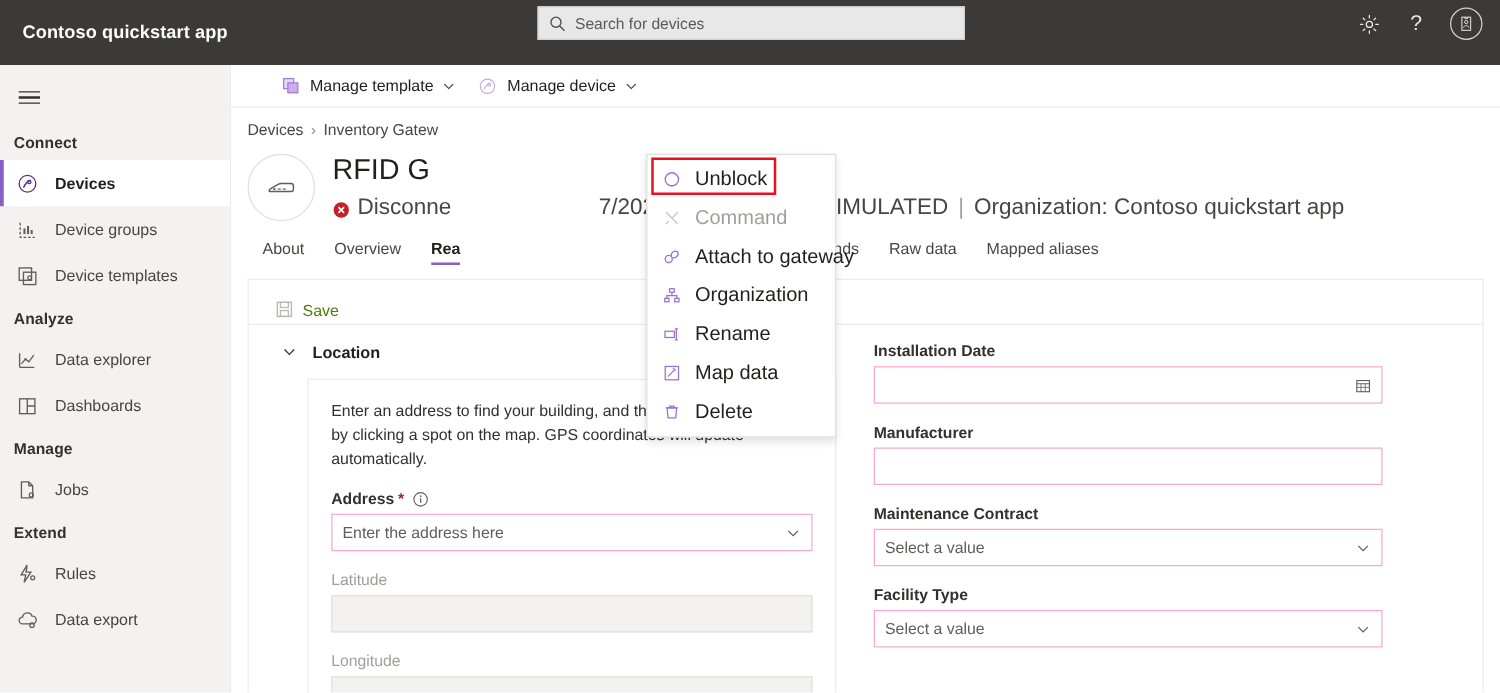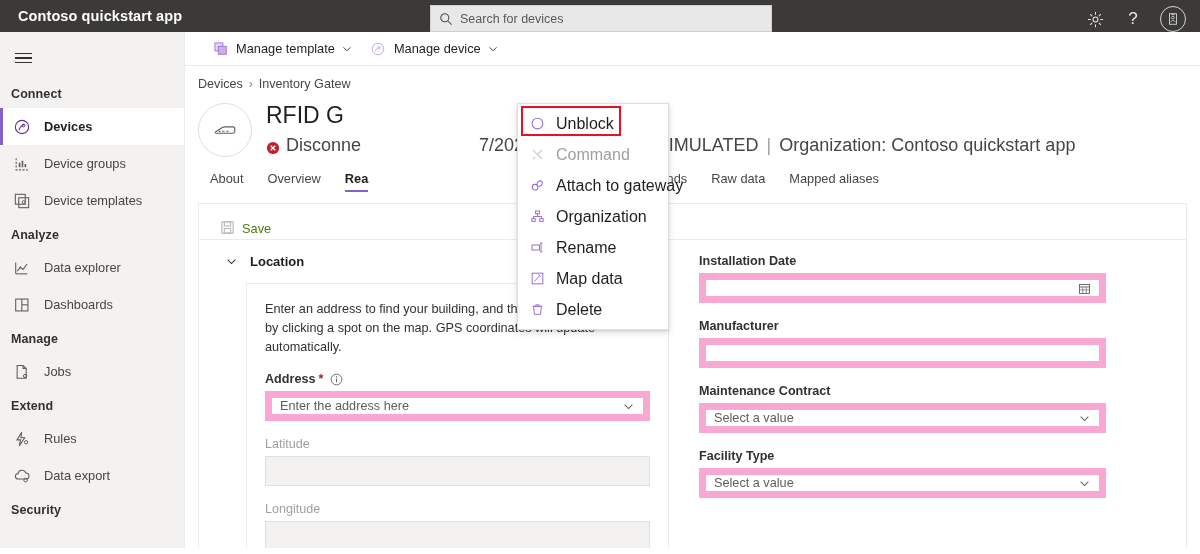--- a/index.html
+++ b/index.html
@@ -9,21 +9,21 @@
     font-family:"Liberation Sans", sans-serif;
     font-size:13px;
     color:#323130;
     background:#ffffff;
     overflow:hidden;
     position:relative;
   }
 
   
   .topbar {
-    height:32px; background:#3b3a39; color:#ffffff;
+    height:52px; background:#3b3a39; color:#ffffff;
     display:flex; align-items:center; position:relative;
   }
   .brand {
     font-size:14.5px; font-weight:600; color:#ffffff;
     padding-left:18px; letter-spacing:.1px; white-space:nowrap;
   }
   .search-wrap {
     position:absolute; left:430px; top:5px; width:342px; height:27px;
     background:#e8e8e8; border:1px solid #d0d0d0;
     display:flex; align-items:center; padding:0 8px;
@@ -74,21 +74,21 @@
   .nav-ico {
     width:22px; height:22px; flex:0 0 22px; margin-right:11px;
     display:flex; align-items:center; justify-content:center;
   }
 
   
   .content { flex:1; background:#ffffff; position:relative; overflow:hidden; }
 
   .cmdbar {
     height:34px; border-bottom:1px solid #edebe9;
-    display:flex; align-items:center; padding-left:18px; gap:0;
+    display:flex; align-items:center; padding-left:30px; gap:0;
     background:#ffffff;
   }
   .cmd {
     display:flex; align-items:center; height:34px; padding:0 9px;
     font-size:12.8px; color:#201f1e; cursor:pointer; white-space:nowrap;
   }
   .cmd .ci { width:17px; height:17px; margin-right:7px; flex:0 0 17px;
              display:flex; align-items:center; justify-content:center; }
   .chev { margin-left:7px; display:flex; align-items:center; }
 
@@ -169,21 +169,21 @@
   .req { color:#a4262c; margin-left:3px; }
   .info-ico { width:14px; height:14px; margin-left:6px;
               display:flex; align-items:center; justify-content:center; }
 
   .inp {
     height:30px; border:1px solid #605e5c; background:#ffffff;
     display:flex; align-items:center; padding:0 8px;
     font-size:12.7px; color:#605e5c; margin-bottom:16px;
   }
   .inp.disabled { background:#f3f2f1; border:1px solid #e1dfdd; }
-  .inp.light { border:7px solid #f9a8d4; }
+  .inp.light { border:1px solid #f9a8d4; }
   .inp .txt { flex:1; }
   .inp .placeholder { color:#605e5c; }
   .inp .end-ico { width:14px; height:14px; display:flex;
                   align-items:center; justify-content:center; flex:0 0 14px; }
 
   
   .menu {
     position:absolute; left:332px; top:71px; width:152px;
     background:#ffffff; border:1px solid #e1dfdd;
     box-shadow:0 3.2px 7.2px rgba(0,0,0,.13), 0 .6px 1.8px rgba(0,0,0,.11);
@@ -330,21 +330,20 @@
     <div class="nav-item">
       <span class="nav-ico">
         <svg viewBox="0 0 20 20" width="18" height="18">
             <path d="M14.6 13.4H5.6A3 3 0 015.6 7.4a4.4 4.4 0 018.5-.8 3.4 3.4 0 01.5 6.8z" fill="none" stroke="#605e5c" stroke-width="1.2"></path>
             <circle cx="14" cy="14.6" r="2" fill="none" stroke="#605e5c" stroke-width="1.1"></circle>
           </svg>
       </span>
       <span>Data export</span>
     </div>
 
-    <div class="nav-group">Security</div>
   </div>
 
   <div class="content">
 
     <div class="cmdbar">
       <div class="cmd">
         <span class="ci">
           <svg viewBox="0 0 20 20" width="16" height="16">
               <rect x="2.4" y="2.4" width="10" height="10" fill="#e6d7f5" stroke="#9b6fd1" stroke-width="1.1"></rect>
               <rect x="6.6" y="6.6" width="10" height="10" fill="#cdaee9" stroke="#9b6fd1" stroke-width="1.1"></rect>

